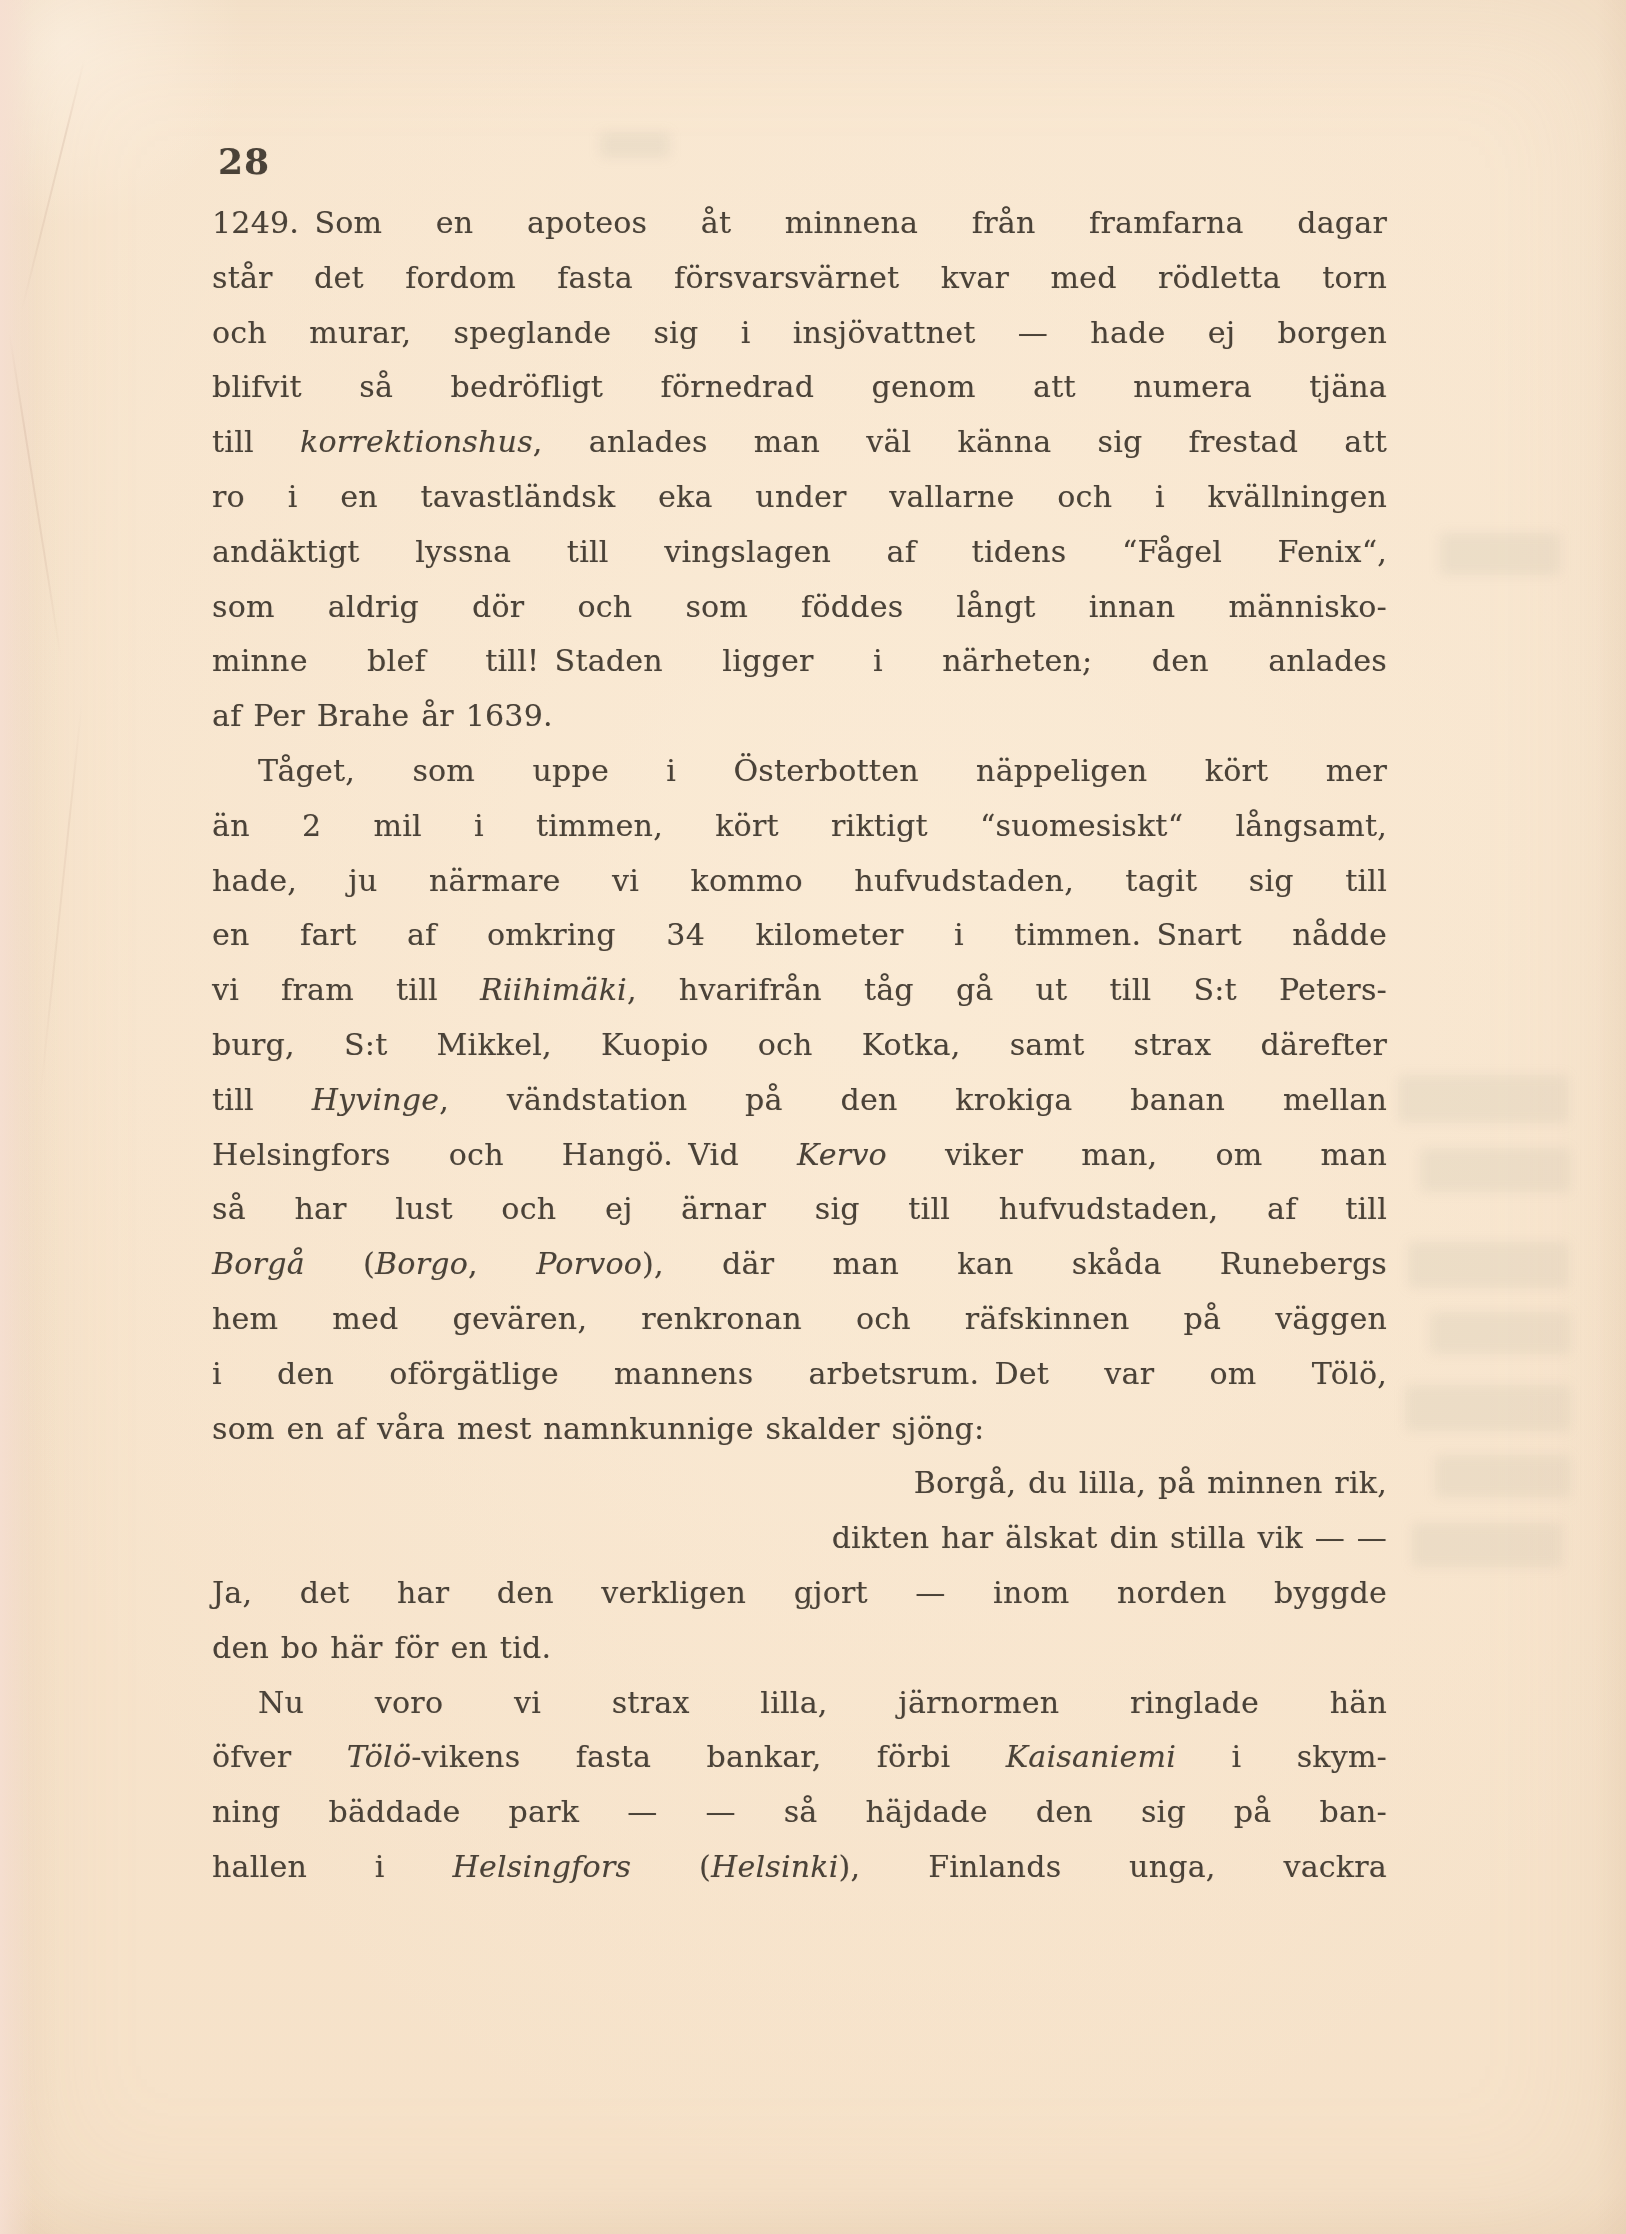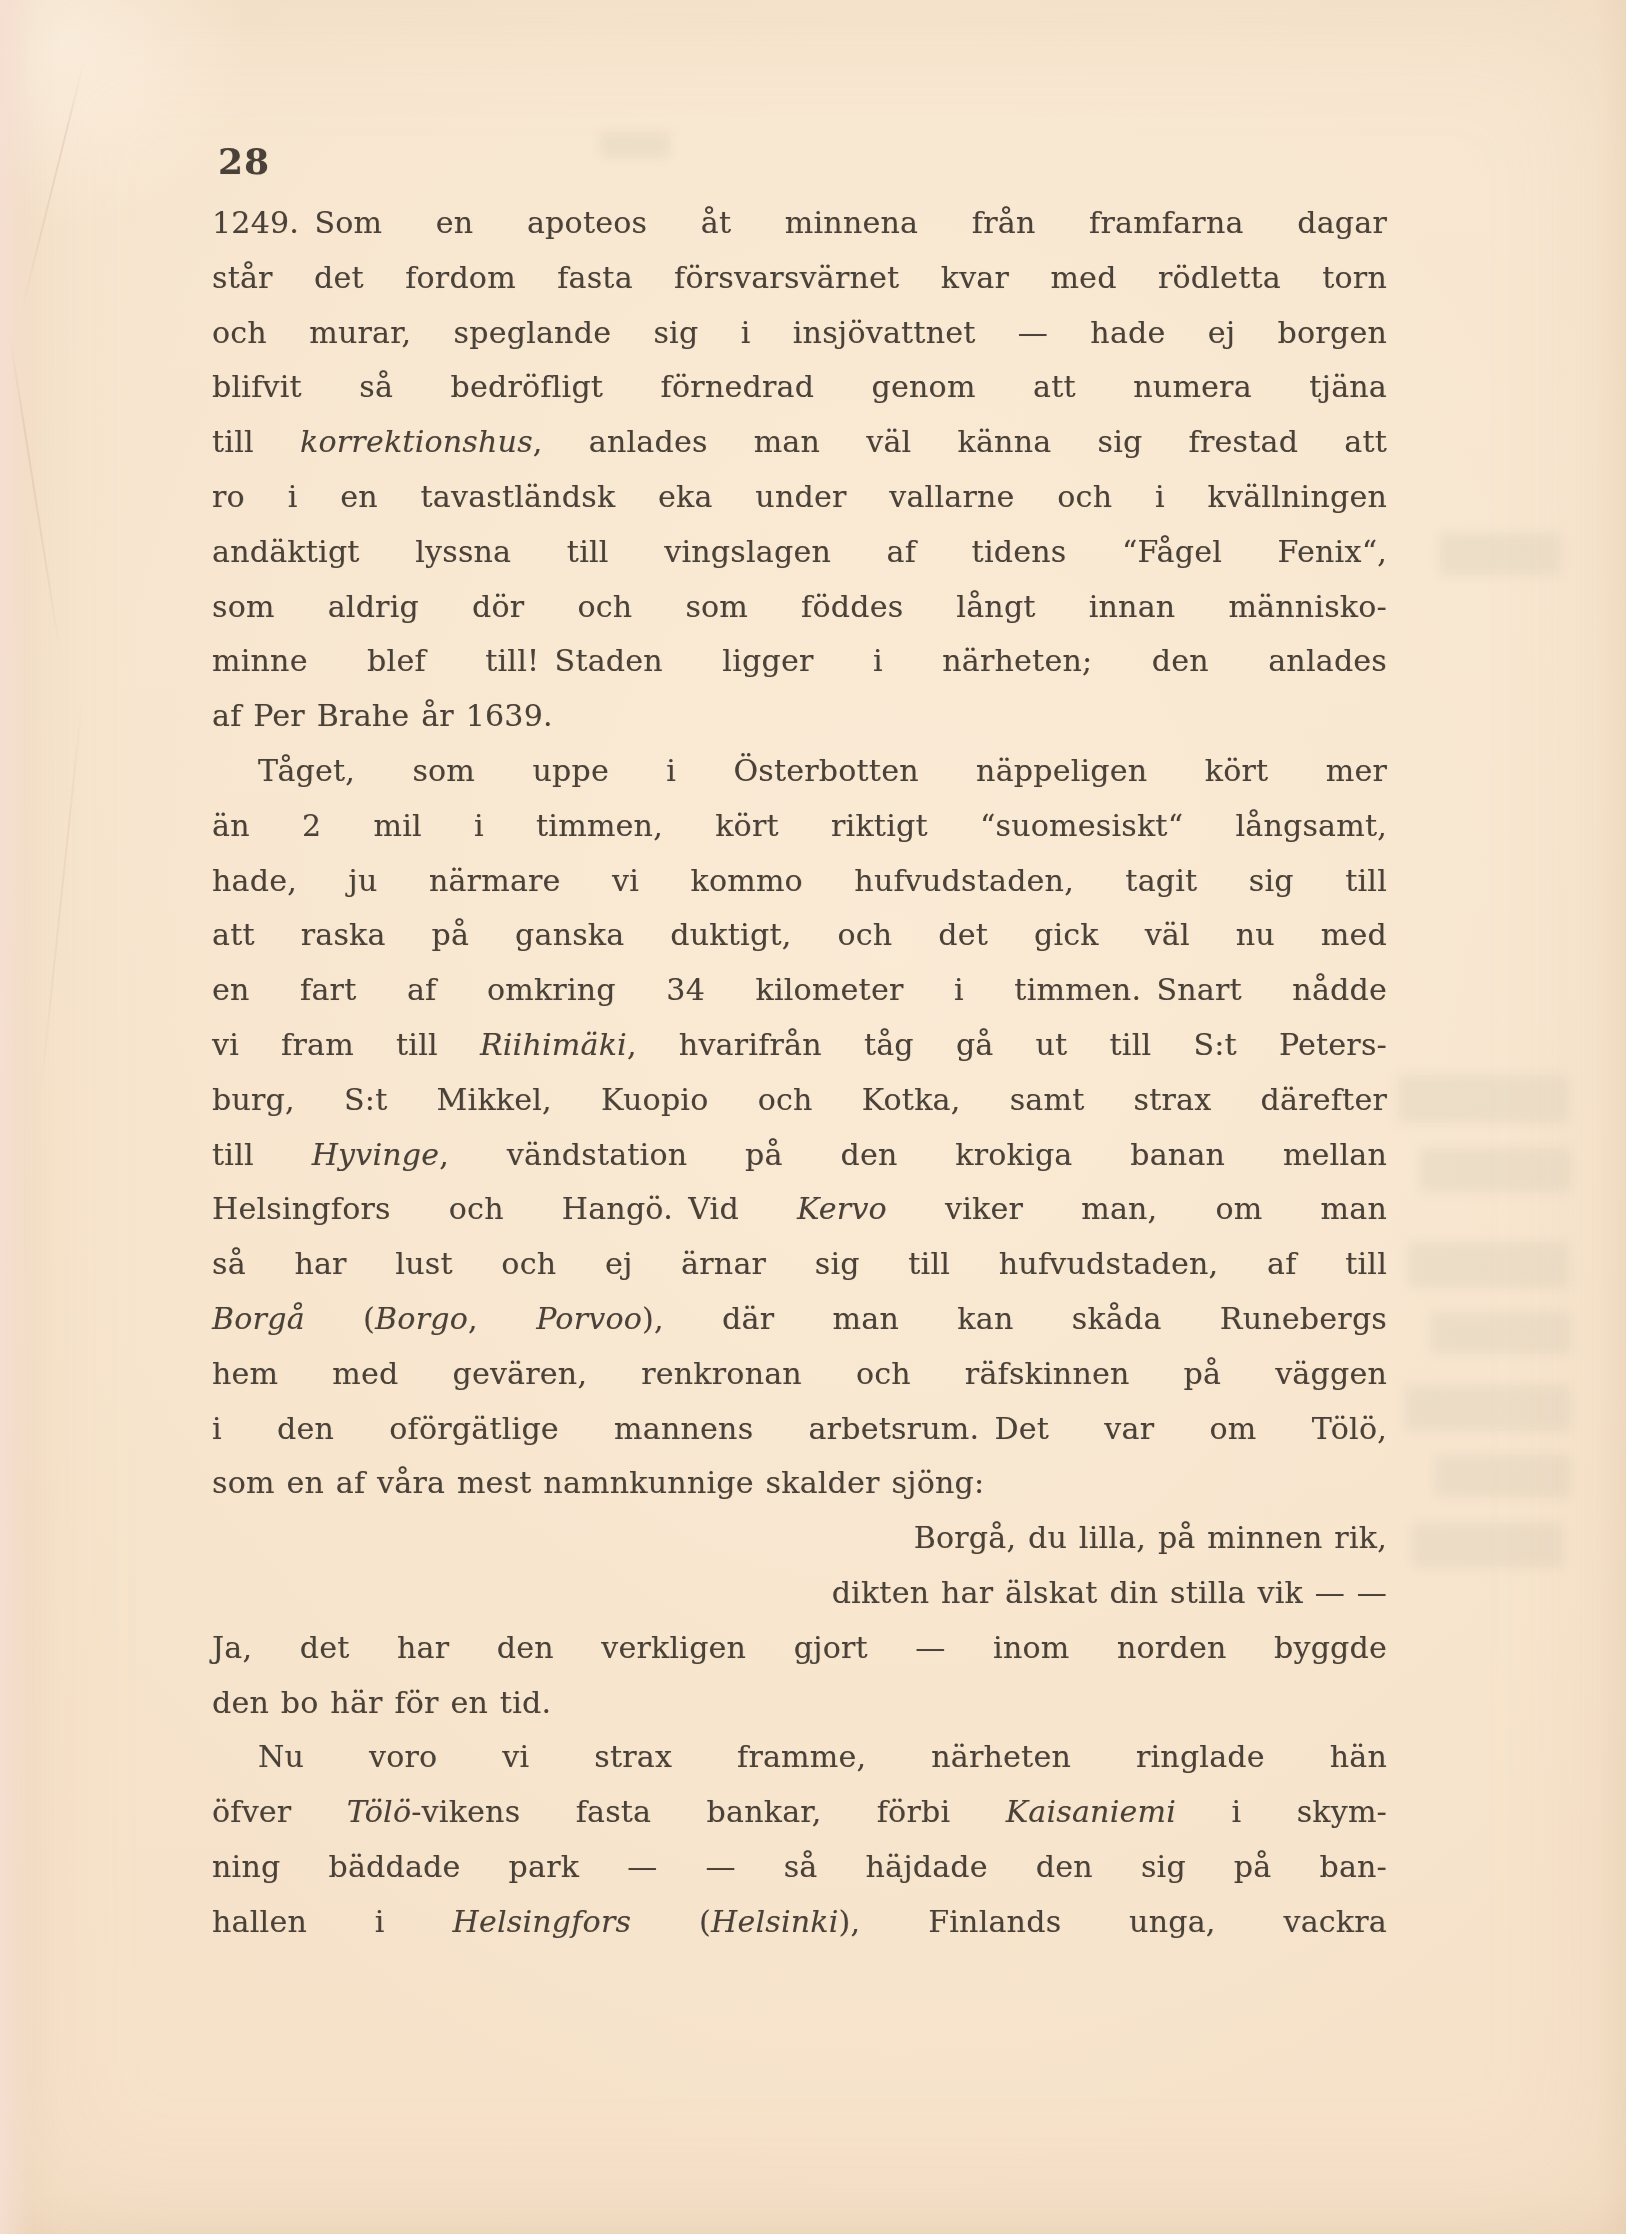--- a/index.html
+++ b/index.html
@@ -107,33 +107,32 @@
       <div class="line just ind-none"><span>blifvit så bedröfligt förnedrad genom att numera tjäna</span></div>
       <div class="line just ind-none"><span>till </span><em>korrektionshus</em><span>, anlades man väl känna sig frestad att</span></div>
       <div class="line just ind-none"><span>ro i en tavastländsk eka under vallarne och i kvällningen</span></div>
       <div class="line just ind-none"><span>andäktigt lyssna till vingslagen af tidens “Fågel Fenix“,</span></div>
       <div class="line just ind-none"><span>som aldrig dör och som föddes långt innan människo-</span></div>
       <div class="line just ind-none"><span>minne blef till! Staden ligger i närheten; den anlades</span></div>
       <div class="line nojust ind-none"><span>af Per Brahe år 1639.</span></div>
       <div class="line just ind-para"><span>Tåget, som uppe i Österbotten näppeligen kört mer</span></div>
       <div class="line just ind-none"><span>än 2 mil i timmen, kört riktigt “suomesiskt“ långsamt,</span></div>
       <div class="line just ind-none"><span>hade, ju närmare vi kommo hufvudstaden, tagit sig till</span></div>
-      <div class="line just ind-none"><span>att raska på ganska duktigt, och det gick väl nu med</span></div>
       <div class="line just ind-none"><span>en fart af omkring 34 kilometer i timmen. Snart nådde</span></div>
       <div class="line just ind-none"><span>vi fram till </span><em>Riihimäki</em><span>, hvarifrån tåg gå ut till S:t Peters-</span></div>
       <div class="line just ind-none"><span>burg, S:t Mikkel, Kuopio och Kotka, samt strax därefter</span></div>
       <div class="line just ind-none"><span>till </span><em>Hyvinge</em><span>, vändstation på den krokiga banan mellan</span></div>
       <div class="line just ind-none"><span>Helsingfors och Hangö. Vid </span><em>Kervo</em><span> viker man, om man</span></div>
       <div class="line just ind-none"><span>så har lust och ej ärnar sig till hufvudstaden, af till</span></div>
       <div class="line just ind-none"><em>Borgå</em><span> (</span><em>Borgo</em><span>, </span><em>Porvoo</em><span>), där man kan skåda Runebergs</span></div>
       <div class="line just ind-none"><span>hem med gevären, renkronan och räfskinnen på väggen</span></div>
       <div class="line just ind-none"><span>i den oförgätlige mannens arbetsrum. Det var om Tölö,</span></div>
       <div class="line nojust ind-none"><span>som en af våra mest namnkunnige skalder sjöng:</span></div>
       <div class="line nojust ind-verse"><span>Borgå, du lilla, på minnen rik,</span></div>
       <div class="line nojust ind-verse"><span>dikten har älskat din stilla vik — —</span></div>
       <div class="line just ind-none"><span>Ja, det har den verkligen gjort — inom norden byggde</span></div>
       <div class="line nojust ind-none"><span>den bo här för en tid.</span></div>
-      <div class="line just ind-para"><span>Nu voro vi strax framme, närheten ringlade hän</span></div>
+      <div class="line just ind-para"><span>Nu voro vi strax lilla, järnormen ringlade hän</span></div>
       <div class="line just ind-none"><span>öfver </span><em>Tölö</em><span>-vikens fasta bankar, förbi </span><em>Kaisaniemi</em><span> i skym-</span></div>
       <div class="line just ind-none"><span>ning bäddade park — — så häjdade den sig på ban-</span></div>
       <div class="line just ind-none"><span>hallen i </span><em>Helsingfors</em><span> (</span><em>Helsinki</em><span>), Finlands unga, vackra</span></div>
     </div>
 </div>
 
 </body></html>

